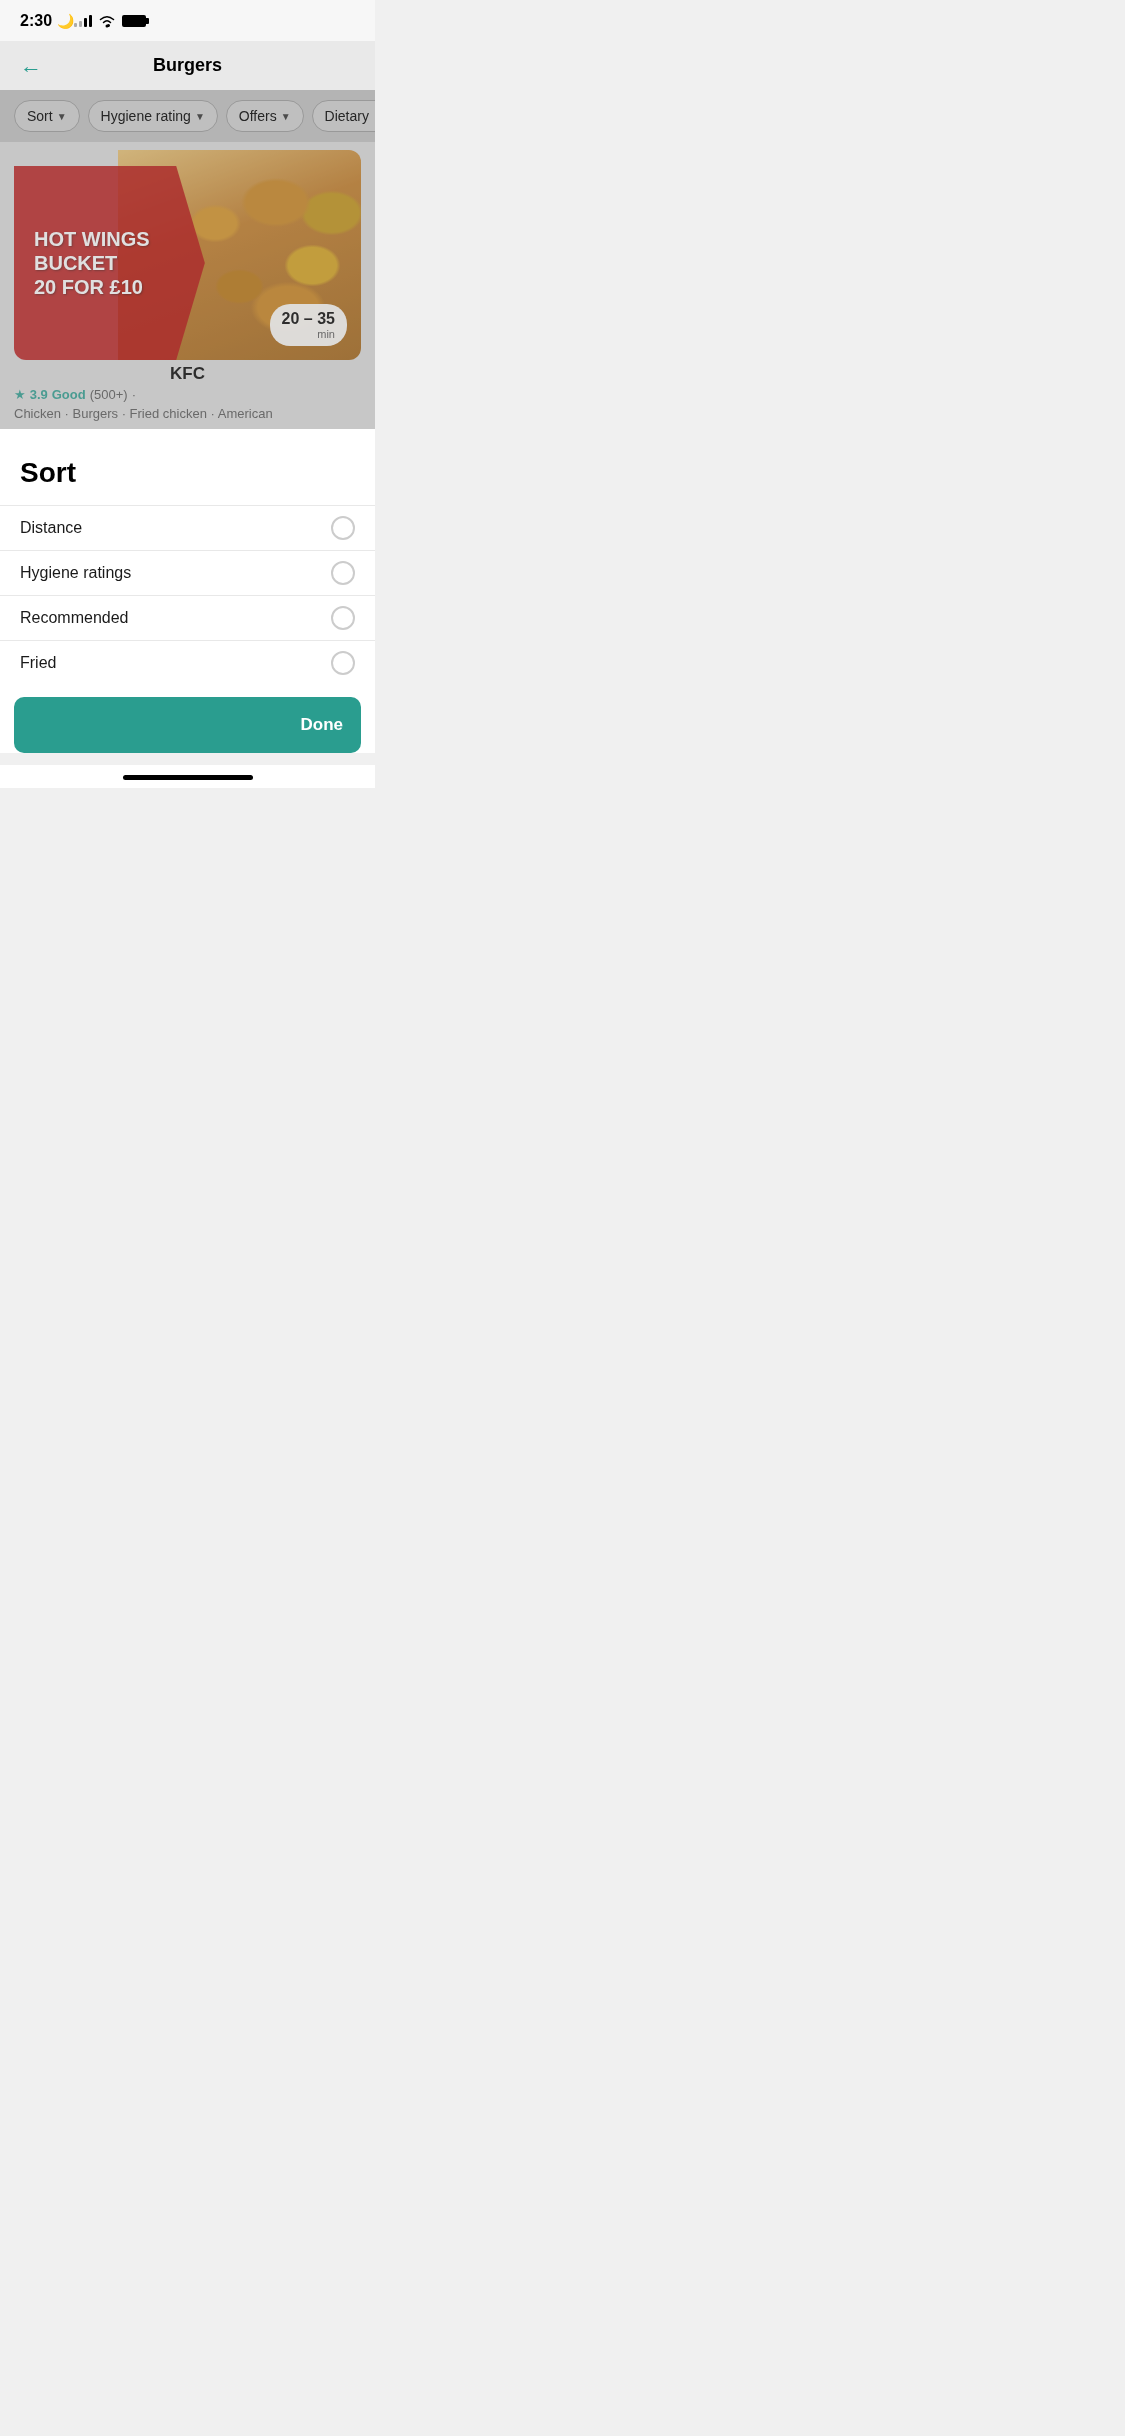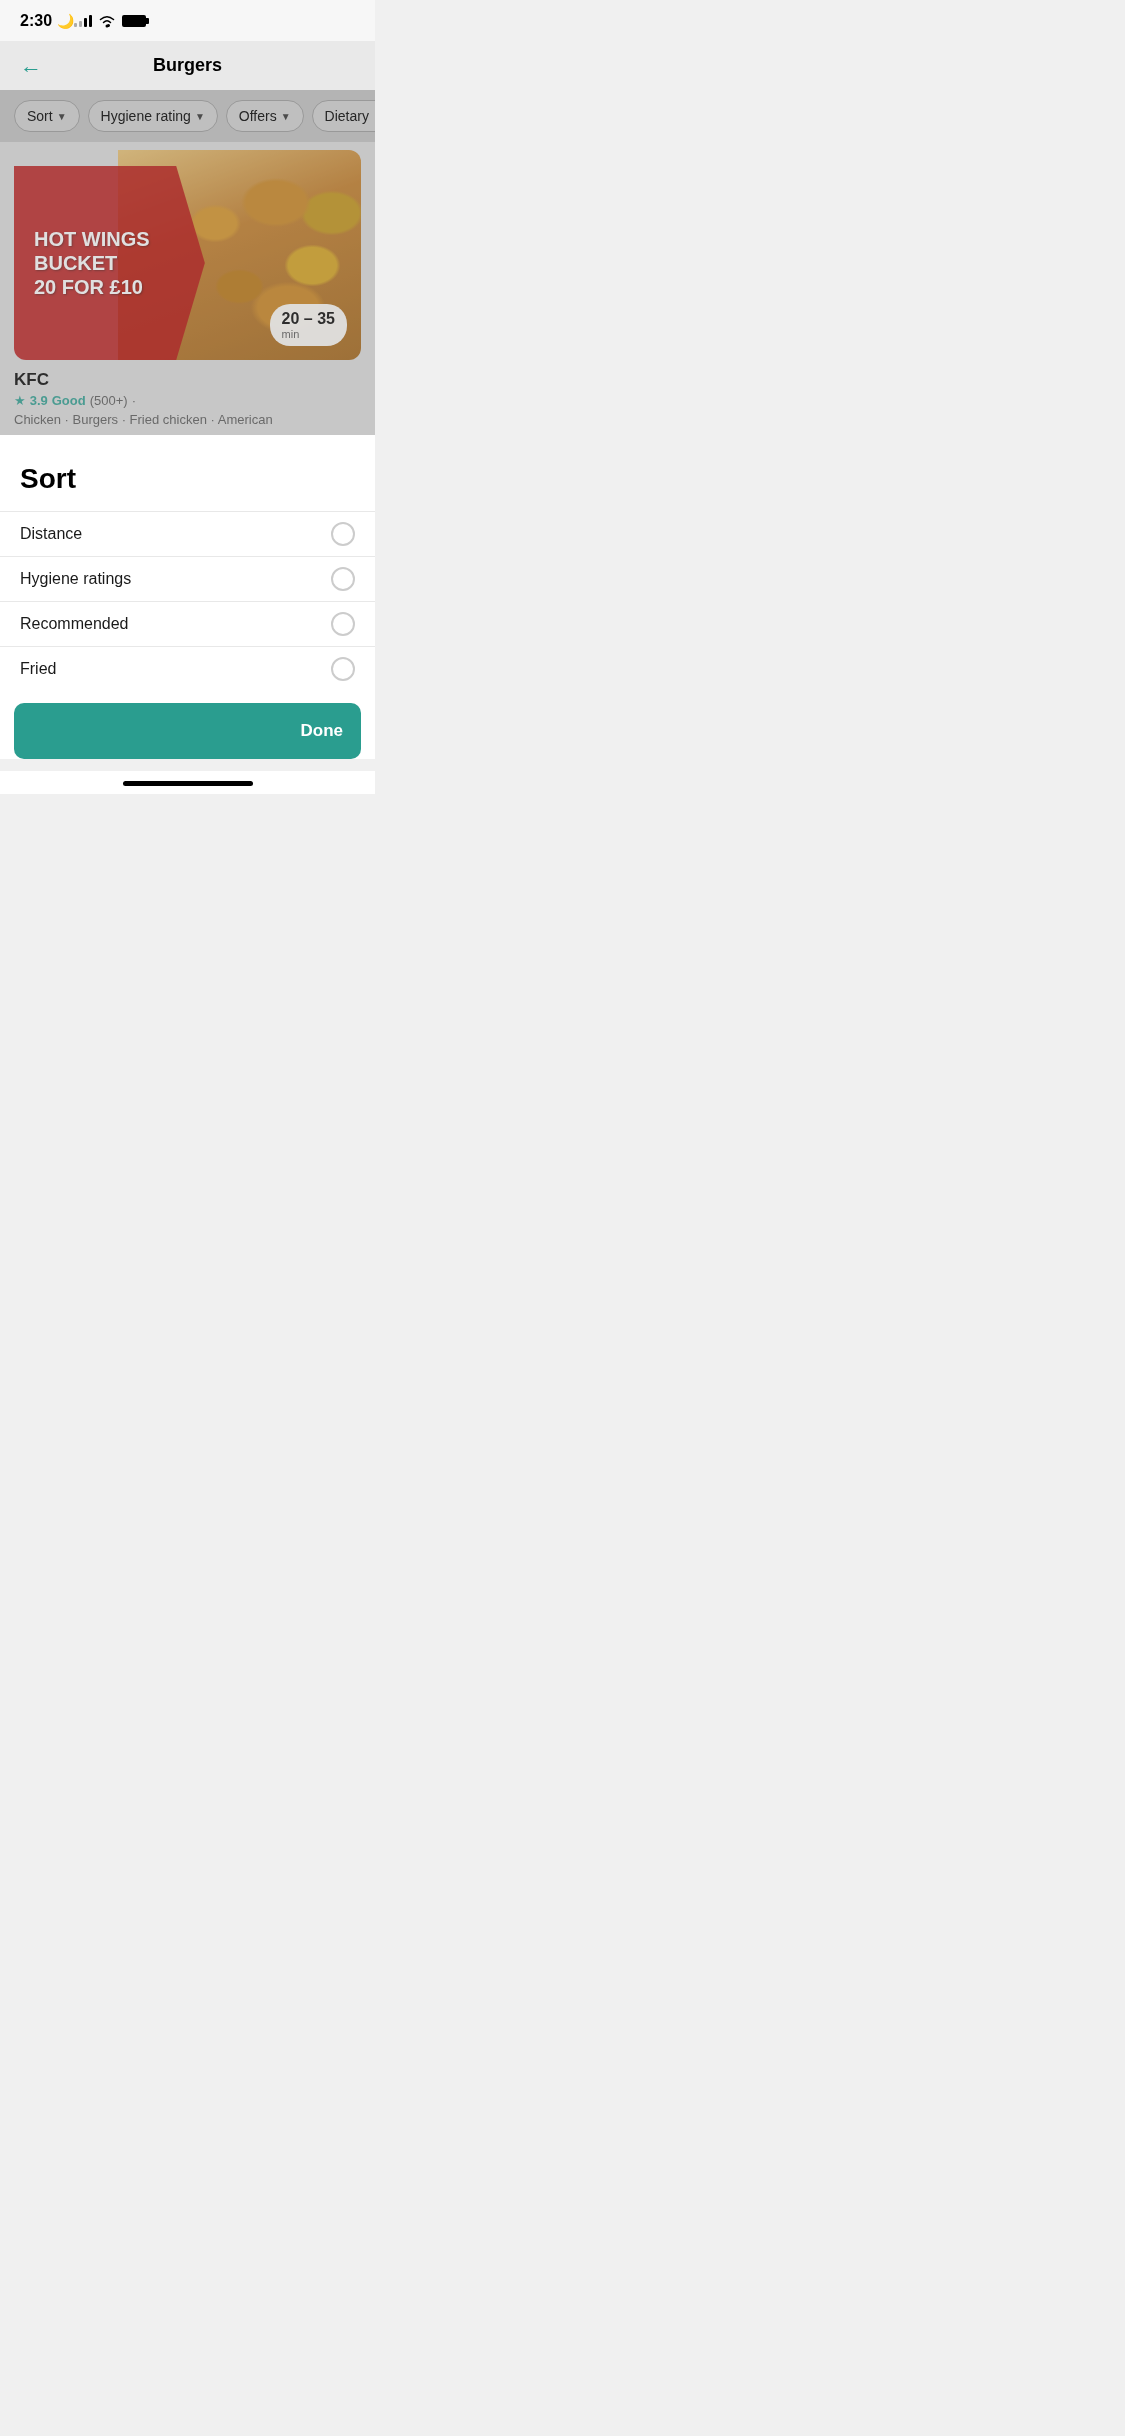--- a/index.html
+++ b/index.html
@@ -142,31 +142,32 @@
       line-height: 1.2;
       text-shadow: 1px 1px 2px rgba(0,0,0,0.4);
     }
     .delivery-badge {
       position: absolute;
       right: 14px;
       bottom: 14px;
       background: rgba(255,255,255,0.95);
       border-radius: 20px;
       padding: 6px 12px;
-      text-align: left;
+      text-align: right;
       font-size: 16px;
       font-weight: 700;
     }
     .delivery-badge .min-label {
       font-size: 11px;
       font-weight: 400;
       color: #555;
     }
     .restaurant-info {
-      padding: 10px 14px 8px;
+      padding: 4px 14px 8px;
+      text-align: center;
     }
     .restaurant-name {
       font-size: 17px;
       font-weight: 700;
       color: #000;
     }
     .restaurant-meta {
       display: flex;
       align-items: center;
       gap: 4px;

